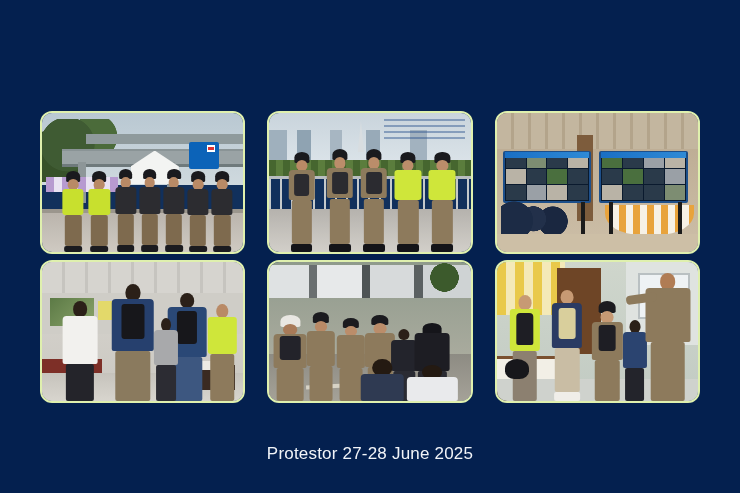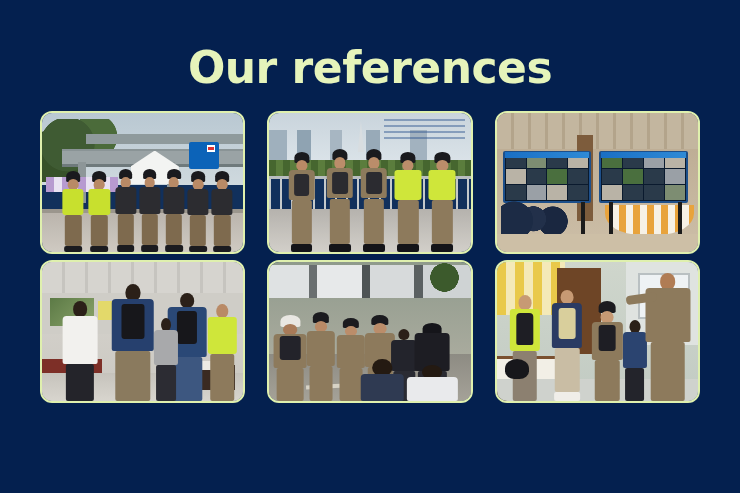--- a/index.html
+++ b/index.html
@@ -188,21 +188,20 @@
     color: #f2f4f8;
     letter-spacing: 0.2px;
     white-space: nowrap;
   }
 </style>
 </head>
 <body>
 
 <div id="slide">
 
-  <div id="slide-title">Our references</div>
 
   <div id="gallery">
 
     <div class="photo-tile t1">
       <div class="scene">
         <div class="sky"></div>
         <div class="trees"></div>
         <div class="skywalk2"></div>
         <div class="skywalk"></div>
         <div class="pillar" style="left:18%"></div>
@@ -502,14 +501,15 @@
           <div class="legs" style="top:54%;width:66%;height:46%;background:#8d7a5c"></div>
           <div class="band" style="left:-30%;top:16%;width:60%;height:7%;background:#8d7a5c;transform:rotate(-8deg);border-radius:4px"></div>
         </div>
         <div class="band" style="left:4%;bottom:16%;width:12%;height:14%;background:#17171b;border-radius:50% 50% 40% 40%"></div>
       </div>
 
     </div>
 
   </div>
 
+  <div id="slide-caption">Protestor 27-28 June 2025</div>
 
 </div>
 
 </body></html>

